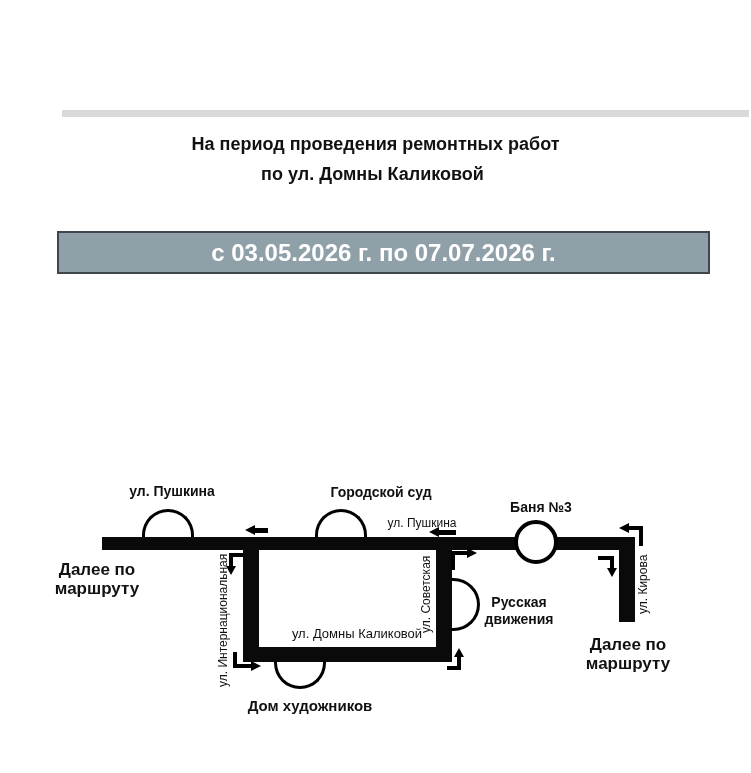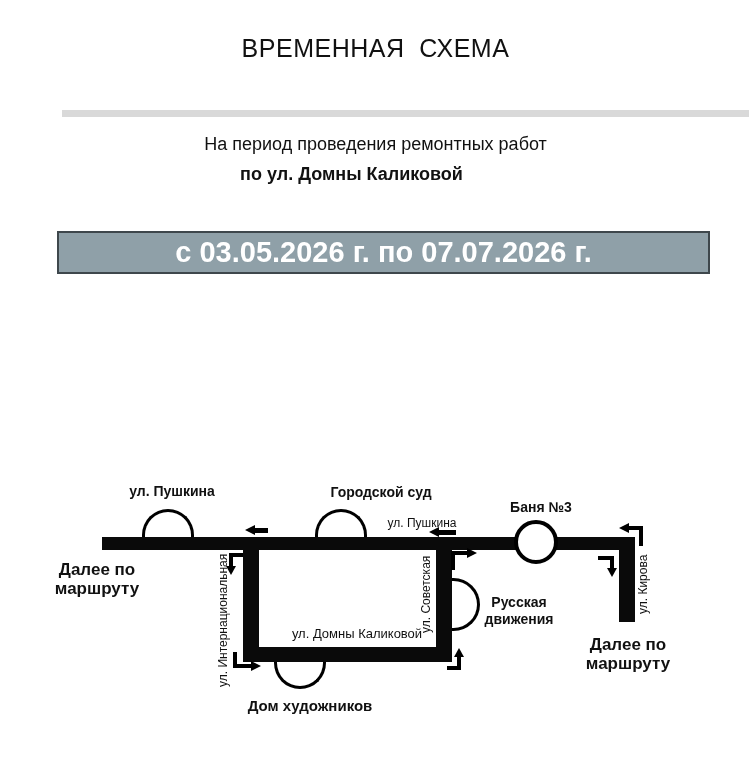--- a/index.html
+++ b/index.html
@@ -8,26 +8,26 @@
     font-family:"Liberation Sans", sans-serif; color:#111; overflow:hidden;
   }
   .abs { position:absolute; }
   .ctr { text-align:center; }
 
   
   .title1 { left:0; top:34px; width:751px; font-size:25px; letter-spacing:.5px; white-space:pre; }
   .title2 { left:0; top:62px; width:751px; font-size:23px; white-space:pre; }
   .title2 .routeno { font-weight:bold; font-size:24px; }
   .divider { left:62px; top:110px; width:687px; height:7px; background:#d9d9d9; }
-  .sub1 { left:0; top:134px; width:751px; font-size:18px; font-weight:normal; }
-  .sub2 { left:0; top:164px; width:703px; font-size:18px; font-weight:bold; }
+  .sub1 { left:0; top:134px; width:751px; font-size:18px; font-weight:bold; }
+  .sub2 { left:0; top:164px; width:703px; font-size:18px; font-weight:bold;padding-left:21px; }
   .banner {
     left:57px; top:231px; width:653px; height:43px; box-sizing:border-box;
     background:#8fa0a8; border:2px solid #3e474c;
-    color:#ffffff; font-size:29px; font-weight:bold; line-height:39px; text-align:center;
+    color:#ffffff; font-size:24px; font-weight:bold; line-height:39px; text-align:center;
   }
 
   
   .road { position:absolute; background:#0a0a0a; }
 
   
   .stop { position:absolute; background:#ffffff; box-sizing:border-box; }
   .stop.up    { border:3px solid #000; border-bottom:none; border-radius:26px 26px 0 0; }
   .stop.down  { border:3px solid #000; border-top:none;    border-radius:0 0 26px 26px; }
   .stop.right { border:3px solid #000; border-left:none;   border-radius:0 27px 27px 0; }
@@ -49,21 +49,20 @@
   .ah-left  { border-top:5px solid transparent; border-bottom:5px solid transparent; border-right:10px solid #000; }
   .ah-right { border-top:5px solid transparent; border-bottom:5px solid transparent; border-left:10px solid #000; }
   .ah-down  { border-left:5px solid transparent; border-right:5px solid transparent; border-top:9px solid #000; }
   .ah-up    { border-left:5px solid transparent; border-right:5px solid transparent; border-bottom:9px solid #000; }
 </style>
 </head>
 <body>
 
 <div id="canvas">
 
-  <div class="abs ctr title1">ВРЕМЕННАЯ  СХЕМА</div>
   <div class="abs divider"></div>
   <div class="abs ctr sub1">На период проведения ремонтных работ</div>
   <div class="abs ctr sub2">по ул. Домны Каликовой</div>
   <div class="abs banner">с 03.05.2026 г. по 07.07.2026 г.</div>
 
   <div class="road" style="left:102px; top:537px; width:533px; height:13px;"></div>
   <div class="road" style="left:243px; top:537px; width:16px; height:125px;"></div>
   <div class="road" style="left:436px; top:537px; width:16px; height:125px;"></div>
   <div class="road" style="left:619px; top:537px; width:16px; height:85px;"></div>
   <div class="road" style="left:243px; top:647px; width:209px; height:15px;"></div>

